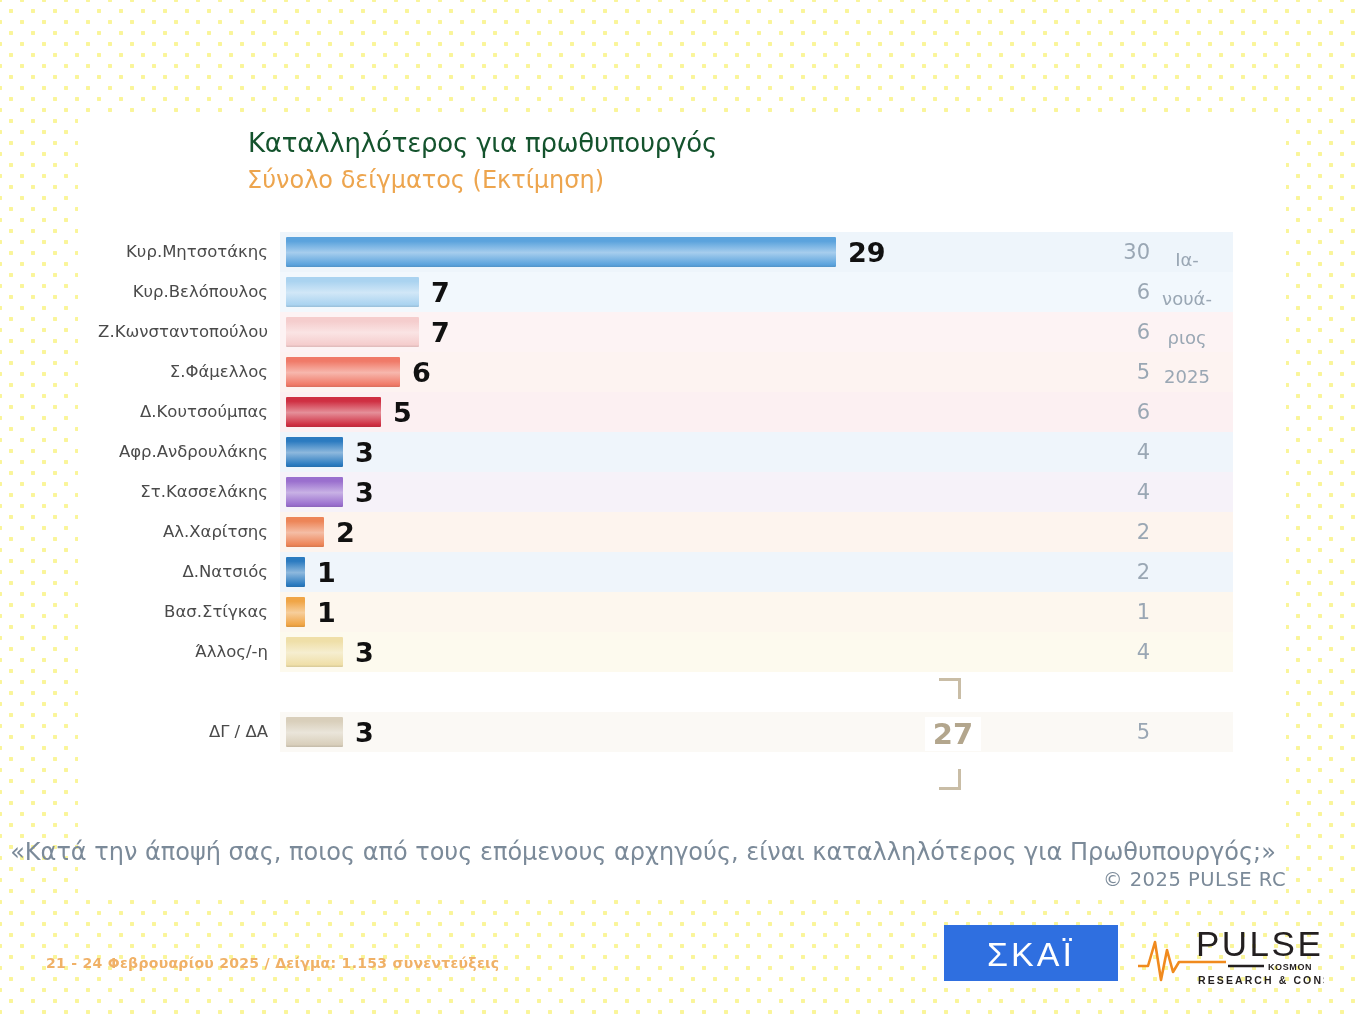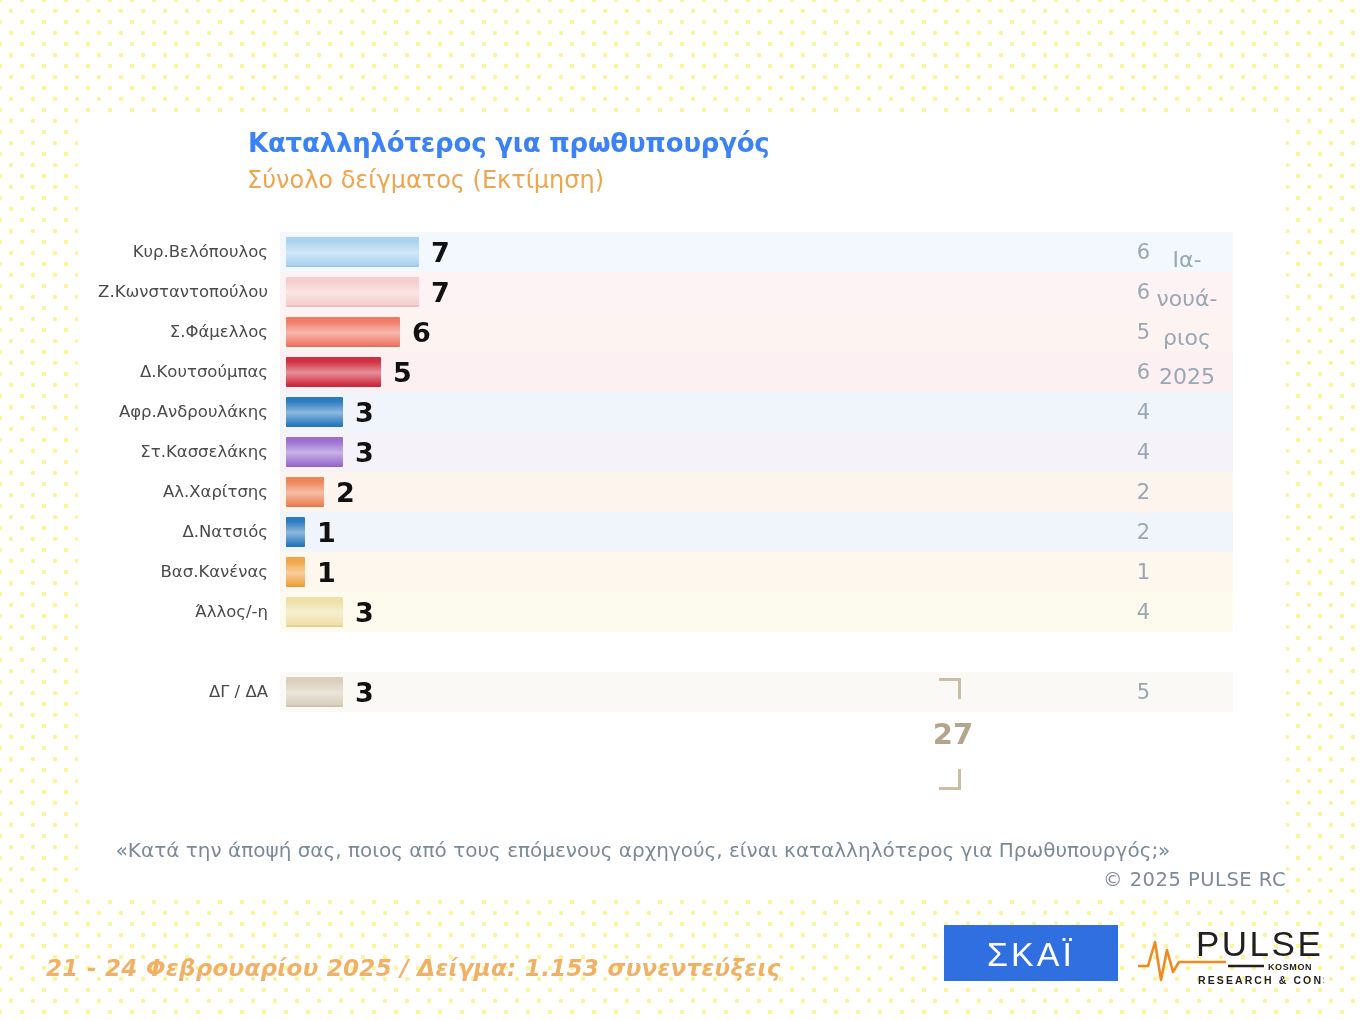--- a/index.html
+++ b/index.html
@@ -41,22 +41,22 @@
     z-index: 2;
     opacity: 0.5;
   }
 
   
   #title-main {
     position: absolute;
     left: 248px;
     top: 128px;
     font-size: 26px;
-    font-weight: bold;
-    color: #3b82f6;
+    font-weight: normal;
+    color: #14532d;
     letter-spacing: -0.2px;
     white-space: nowrap;
     z-index: 5;
   }
   #title-sub {
     position: absolute;
     left: 247px;
     top: 166px;
     font-size: 24px;
     color: #eda54e;
@@ -130,21 +130,21 @@
     z-index: 4;
   }
 
   
   #month-caption {
     position: absolute;
     left: 1152px;
     top: 240px;
     width: 70px;
     text-align: center;
-    font-size: 22px;
+    font-size: 18px;
     line-height: 39px;
     color: #9aa7b4;
     z-index: 5;
   }
   #month-caption div { height: 39px; }
 
   
   #bracket {
     position: absolute;
     left: 925px;
@@ -172,38 +172,37 @@
     color: #b3a68d;
     background: #ffffff;
   }
 
   
   #question {
     position: absolute;
     left: 0; top: 838px;
     width: 1286px;
     text-align: center;
-    font-size: 20px;
+    font-size: 24px;
     color: #7b8a99;
     z-index: 5;
   }
   #copyright {
     position: absolute;
     right: 74px; top: 868px;
     font-size: 19.5px;
     color: #7b8a99;
     letter-spacing: 0.5px;
     z-index: 5;
   }
   #fielddate {
     position: absolute;
     left: 46px; top: 955px;
-    font-size: 23px;
+    font-size: 14px;
     font-weight: bold;
-    font-style: italic;
     color: #f0b167;
     letter-spacing: 0.3px;
     z-index: 5;
   }
 
   
   #skai-logo {
     position: absolute;
     left: 944px; top: 925px;
     width: 174px; height: 56px;
@@ -230,20 +229,29 @@
     <text x="174" y="134" font-family="'Liberation Sans', sans-serif" font-size="17" letter-spacing="4.6" fill="#ece3da" text-anchor="start">RESEARCH &amp; CONSULTING</text>
     <path d="M2 96 L14 96 L22 48 L30 128 L38 66 L46 110 L54 88 L150 88" fill="none" stroke="#f7e6ce" stroke-width="3.4" stroke-linejoin="round"></path>
   </svg>
 </div>
 
 <div id="title-main">Καταλληλότερος για πρωθυπουργός</div>
 <div id="title-sub">Σύνολο δείγματος   (Εκτίμηση)</div>
 
 <div id="chart">
     <div class="row">
+      <div class="row-label">Κυρ.Μητσοτάκης</div>
+      <div class="row-body">
+        <div class="row-bg" style="background: rgb(238, 245, 251);"></div>
+        <div class="bar" style="width: 550px; background: linear-gradient(rgb(91, 163, 221) 0%, rgb(91, 163, 221) 14%, rgb(166, 205, 237) 52%, rgb(91, 163, 221) 92%, rgb(82, 147, 199) 100%);"></div>
+        <div class="bar-value" style="left: 568px;">29</div>
+        <div class="prev-value">30</div>
+      </div>
+    </div>
+    <div class="row">
       <div class="row-label">Κυρ.Βελόπουλος</div>
       <div class="row-body">
         <div class="row-bg" style="background: rgb(242, 248, 253);"></div>
         <div class="bar" style="width: 133px; background: linear-gradient(rgb(170, 211, 240) 0%, rgb(170, 211, 240) 14%, rgb(209, 231, 247) 52%, rgb(170, 211, 240) 92%, rgb(153, 190, 216) 100%);"></div>
         <div class="bar-value" style="left: 151px;">7</div>
         <div class="prev-value">6</div>
       </div>
     </div>
     <div class="row">
       <div class="row-label">Ζ.Κωνσταντοπούλου</div>
@@ -302,21 +310,21 @@
     <div class="row">
       <div class="row-label">Δ.Νατσιός</div>
       <div class="row-body">
         <div class="row-bg" style="background: rgb(239, 245, 251);"></div>
         <div class="bar" style="width: 19px; background: linear-gradient(rgb(43, 123, 192) 0%, rgb(43, 123, 192) 14%, rgb(141, 184, 221) 52%, rgb(43, 123, 192) 92%, rgb(39, 111, 173) 100%);"></div>
         <div class="bar-value" style="left: 37px;">1</div>
         <div class="prev-value">2</div>
       </div>
     </div>
     <div class="row">
-      <div class="row-label">Βασ.Κανένας</div>
+      <div class="row-label">Βασ.Στίγκας</div>
       <div class="row-body">
         <div class="row-bg" style="background: rgb(253, 247, 238);"></div>
         <div class="bar" style="width: 19px; background: linear-gradient(rgb(240, 165, 70) 0%, rgb(240, 165, 70) 14%, rgb(247, 206, 155) 52%, rgb(240, 165, 70) 92%, rgb(216, 149, 63) 100%);"></div>
         <div class="bar-value" style="left: 37px;">1</div>
         <div class="prev-value">1</div>
       </div>
     </div>
     <div class="row">
       <div class="row-label">Άλλος/-η</div>
       <div class="row-body">

